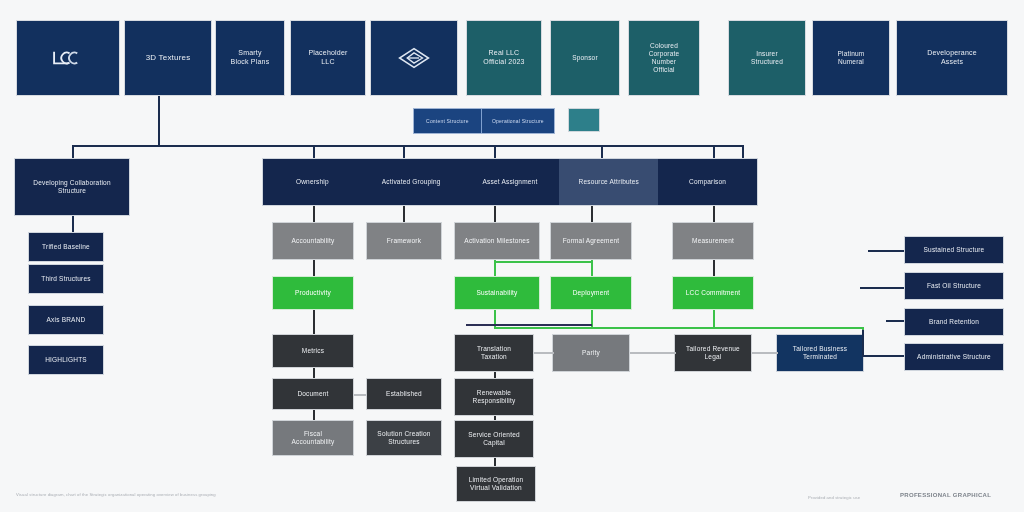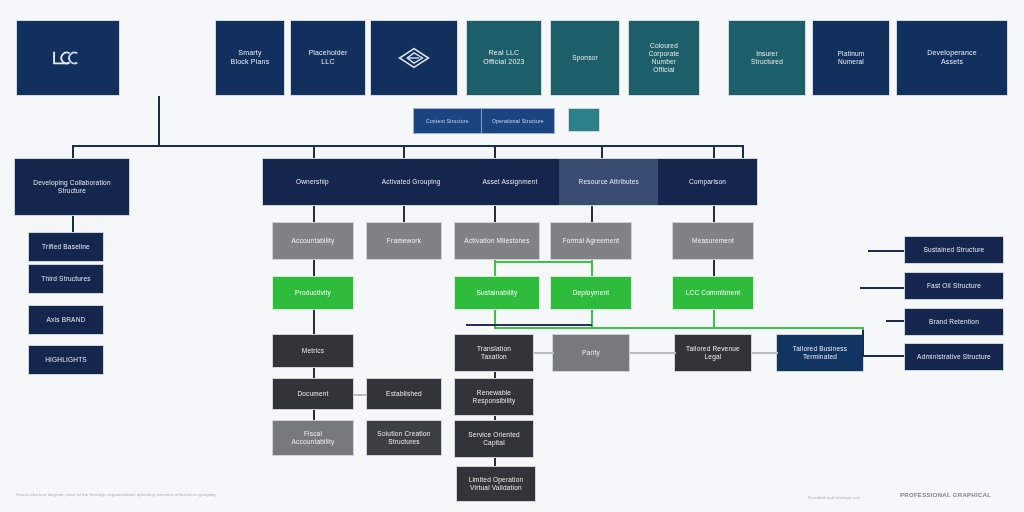--- a/index.html
+++ b/index.html
@@ -75,20 +75,23 @@
   <div class="node navy" style="left:16px;top:20px;width:104px;height:76px;">
     <span>
       <svg class="logomark" viewBox="0 0 44 28" xmlns="http://www.w3.org/2000/svg">
         <path d="M4 6 L4 21 L22 21" fill="none" stroke="#e8eef7" stroke-width="2.4"></path>
         <path d="M24 8 a7 7 0 1 0 0 12" fill="none" stroke="#e8eef7" stroke-width="2.4"></path>
         <path d="M34 8 a7 7 0 1 0 0 12" fill="none" stroke="#cfd9e8" stroke-width="2.4"></path>
       </svg>
     </span>
   </div>
 
+  <div class="node navy" style="left:124px;top:20px;width:88px;height:76px;font-size:8px;">
+    <span>3D Textures</span>
+  </div>
 
   <div class="node navy" style="left:215px;top:20px;width:70px;height:76px;font-size:7px;white-space:pre-line;">
     <span>Smarty
 Block Plans</span>
   </div>
 
   <div class="node navy" style="left:290px;top:20px;width:76px;height:76px;font-size:7px;white-space:pre-line;">
     <span>Placeholder
 LLC</span>
   </div>

